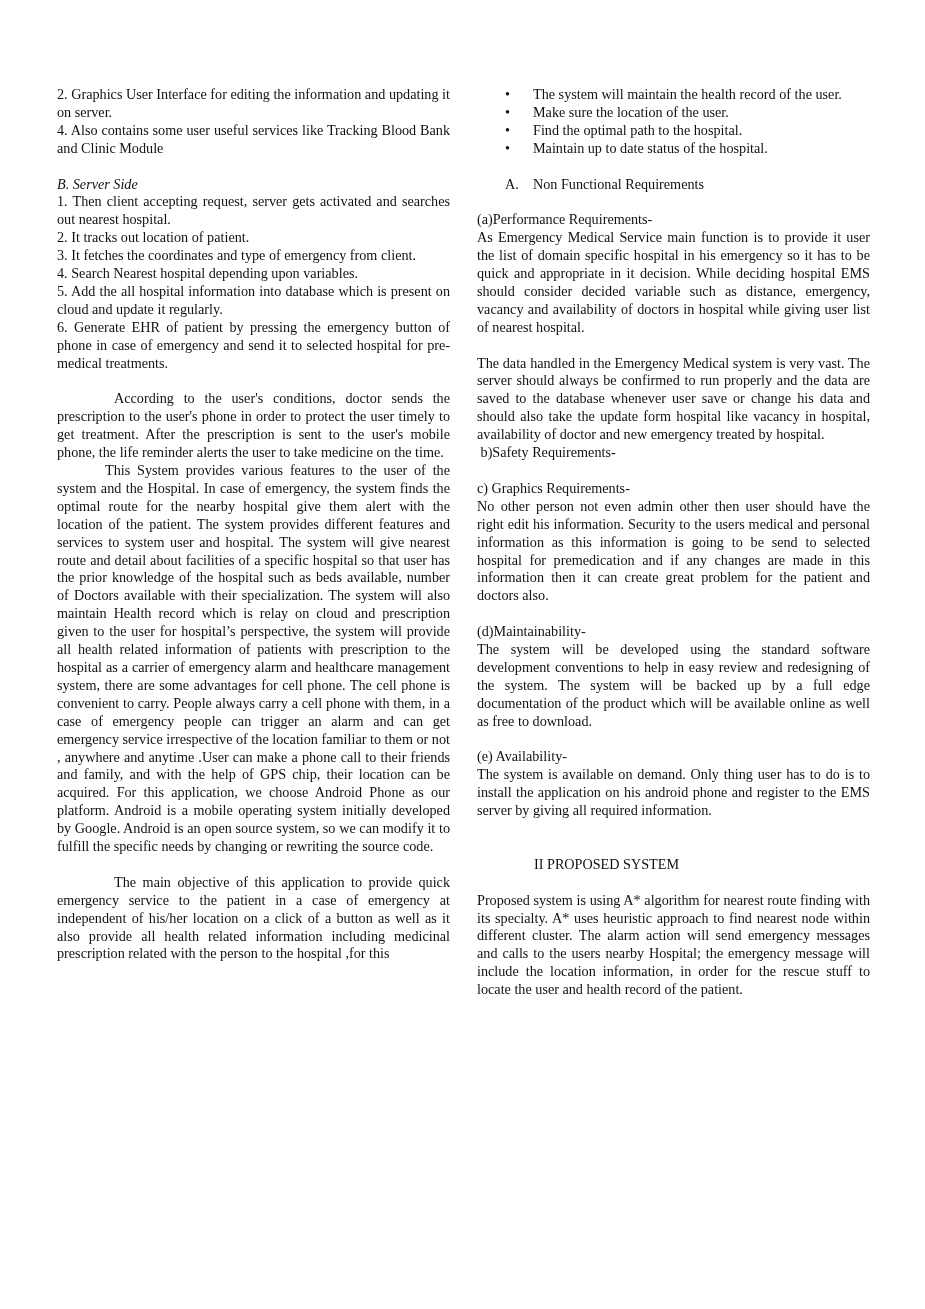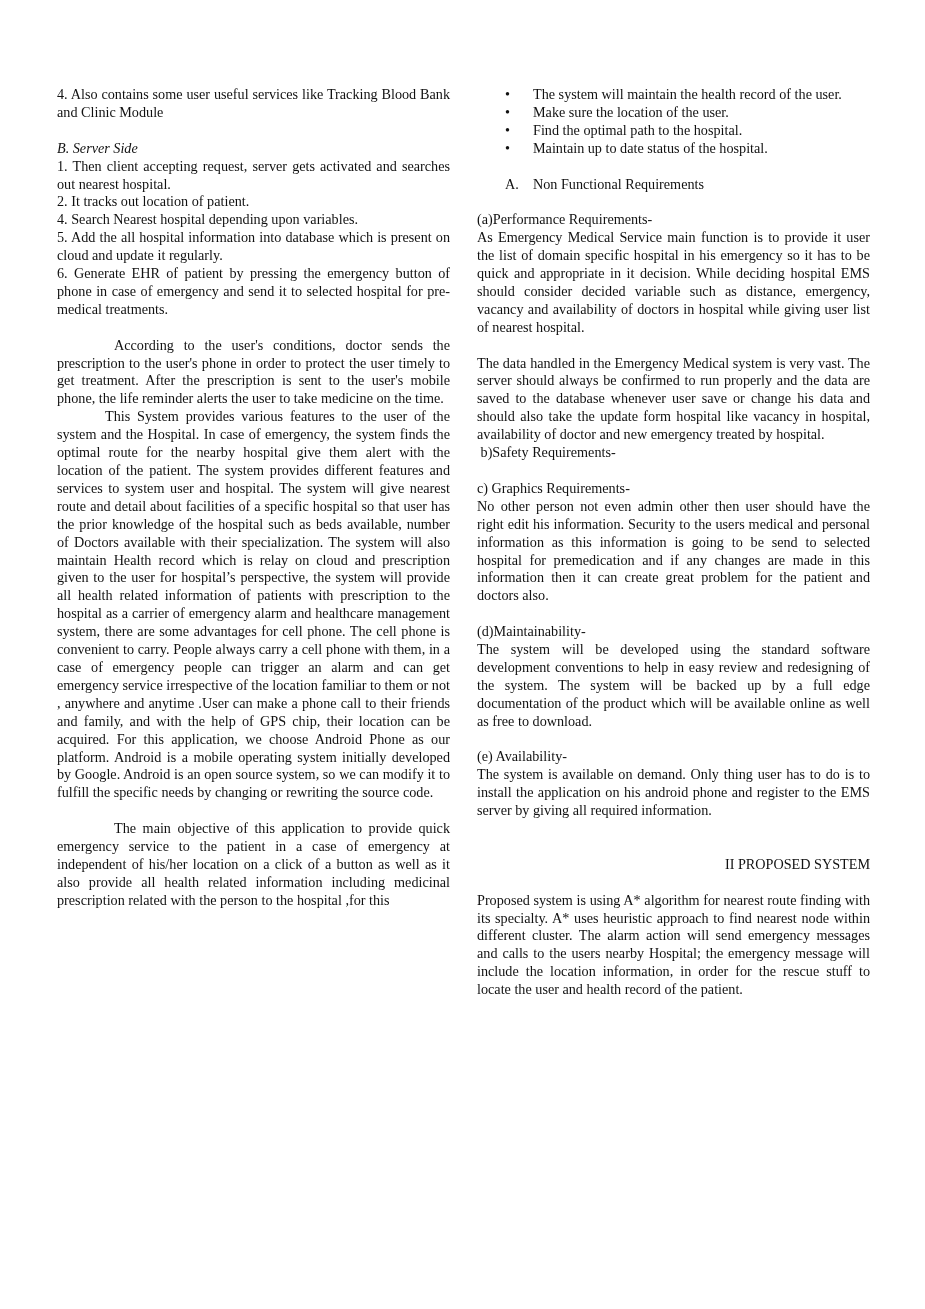--- a/index.html
+++ b/index.html
@@ -11,31 +11,33 @@
   p { margin: 0; text-align: justify; }
   .italic { font-style: italic; }
   .indent { text-indent: 57px; }
   .indent2 { text-indent: 48px; }
   .gap { height: 17.9px; }
   ul.bullets { list-style: none; margin: 0; padding: 0; }
   ul.bullets li { position: relative; padding-left: 56px; text-align: justify; }
   ul.bullets li .dot { position: absolute; left: 28px; top: 0; }
   .subhead { padding-left: 28px; }
   .subhead .num { display: inline-block; width: 28px; }
-  .center { text-align: right; padding-left: 57px; }
+  .center { text-align: left; padding-left: 57px; }
 </style>
 </head>
 <body>
 
 <div class="col left">
+  <p>2. Graphics User Interface for editing the information and updating it on server.</p>
   <p>4. Also contains some user useful services like Tracking Blood Bank and Clinic Module</p>
   <div class="gap"></div>
   <p class="italic">B. Server Side</p>
   <p>1.  Then client accepting  request, server gets activated and searches out nearest hospital.</p>
   <p>2. It tracks out location of patient.</p>
+  <p>3. It fetches the coordinates and type of emergency from client.</p>
   <p>4. Search Nearest hospital depending upon variables.</p>
   <p>5. Add the all hospital information into database which is present on cloud and update it regularly.</p>
   <p>6. Generate EHR of patient by pressing the emergency button of phone in case of emergency and send it to selected hospital for pre-medical treatments.</p>
   <div class="gap"></div>
   <p class="indent">According to the user's conditions, doctor sends the prescription to the user's phone in order to protect the user timely to get treatment. After the prescription is sent to the user's mobile phone, the life reminder alerts the user to take medicine on the time.</p>
   <p class="indent2">This System provides various features to the user of the system and the Hospital. In case of emergency, the system finds the optimal route for the nearby hospital give them alert with the location of the patient. The system provides different features and services to system user and hospital. The system will give nearest route and detail about facilities of a specific hospital so that user has the prior knowledge of the hospital such as beds available, number of Doctors available with their specialization. The system will also maintain Health record which is relay on cloud and prescription given to the user for hospital’s perspective, the system will provide all health related information of patients with prescription to the hospital as a carrier of emergency alarm and healthcare management system, there are some advantages for cell phone.  The cell phone is convenient to carry. People always carry a cell phone with them, in a case of emergency people can trigger an alarm and can get emergency service irrespective of the location familiar to them or not , anywhere and anytime .User can make a phone call to their friends and family, and with the help of GPS chip, their location can be acquired. For this application, we choose Android Phone as our platform. Android is a mobile operating system initially developed by Google. Android is an open source system, so we can modify it to fulfill the specific needs by changing or rewriting the source code.</p>
   <div class="gap"></div>
   <p class="indent">The main objective of this application to provide quick emergency service to the patient in a case of emergency at independent of his/her location on a click of a button as well as it also provide all health related information including medicinal prescription related with the person  to the hospital ,for this</p>
 </div>
 

